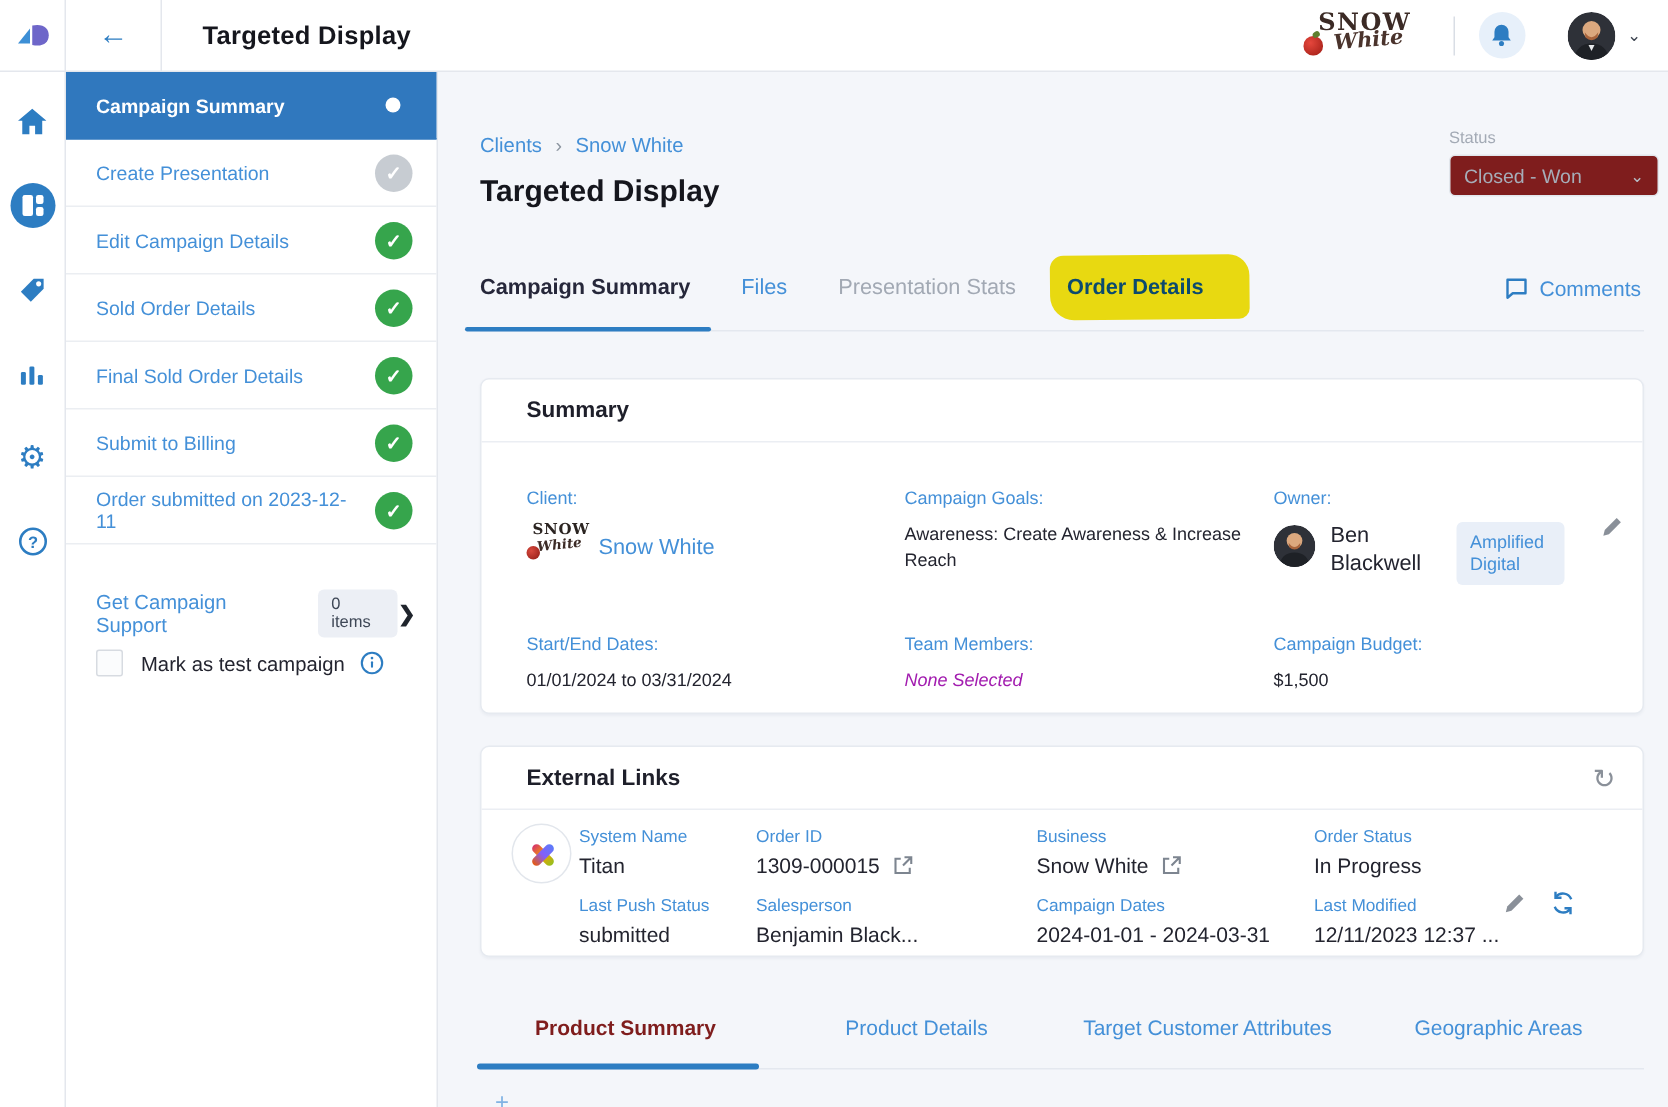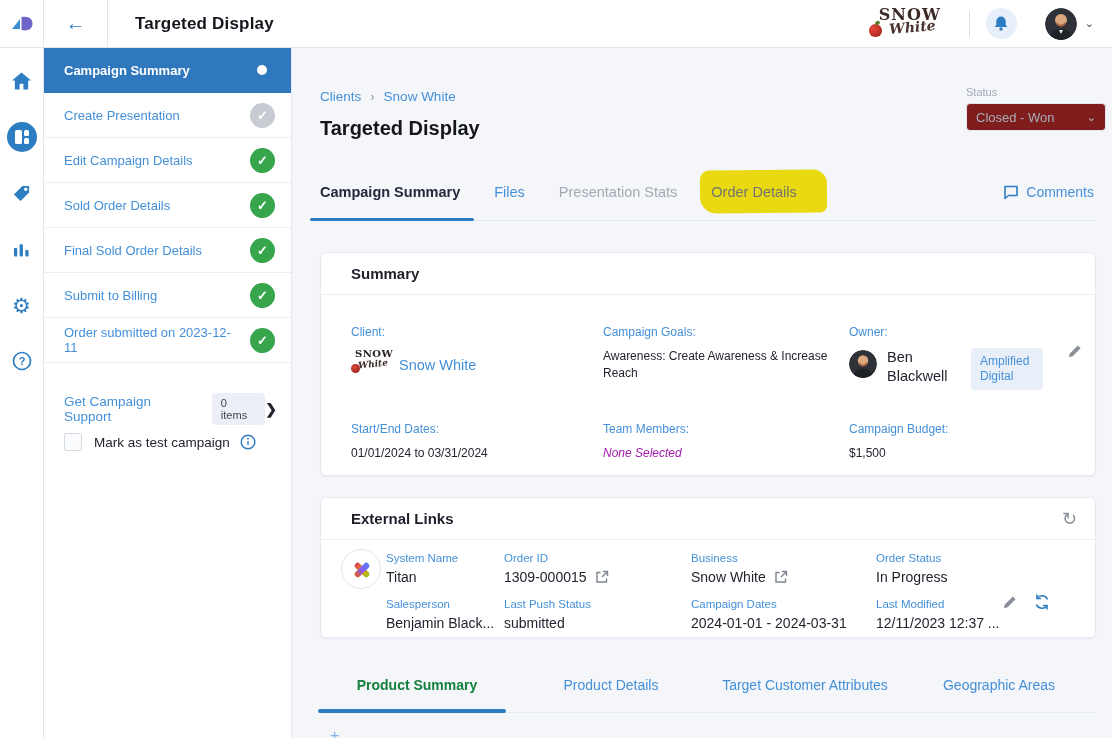--- a/index.html
+++ b/index.html
@@ -78,21 +78,21 @@
                    display:flex; align-items:center; padding:0 9px; color:#A6ADB8; font-size:13px; }
   .status-select .sel-chevron { margin-left:auto; color:#B6BCC5; font-size:11px; }
 
   .tabs-row { display:flex; align-items:center; margin-top:44px; border-bottom:1px solid #E4E8EF;
               padding-bottom:20px; position:relative; }
   .tab { font-size:14.5px; color:#4490D8; margin-right:34px; cursor:pointer; position:relative; }
   .tab.active { color:#26273A; font-weight:bold; }
   .tab.active::after { content:""; position:absolute; left:-10px; right:-14px; bottom:-21px;
                        height:3px; background:#2D7DC2; border-radius:2px; }
   .tab.muted { color:#A2A9B4; }
-  .tab-highlighted { position:relative; z-index:0; color:#737373; font-weight:normal; }
+  .tab-highlighted { position:relative; z-index:0; color:#0c4a6e; font-weight:bold; }
   .tab-highlighted::before { content:""; position:absolute; left:-11px; right:-31px; top:-14px;
                        bottom:-13px; background:#E8D911; border-radius:9px 14px 7px 16px;
                        transform:rotate(-.5deg); z-index:-1; }
   .comments-link { margin-left:auto; margin-right:2px; display:flex; align-items:center; gap:7px;
                    color:#4490D8; font-size:14px; cursor:pointer; }
 
   
   .card { background:#fff; border:1px solid #E6EAF0; border-radius:6px;
           box-shadow:0 1px 2px rgba(40,60,90,.05); }
   .summary-card { margin-top:31px; height:224px; }
@@ -129,21 +129,21 @@
   .xbar.b1 { transform:rotate(45deg); background:linear-gradient(90deg,#D6336C,#F59F00,#94C11F); }
   .xbar.b2 { transform:rotate(-45deg); background:linear-gradient(90deg,#E8590C,#845EF7,#5C7CFA); }
   .ext-grid { display:grid; grid-template-columns:118px 187px 185px 1fr; margin-left:65px;
               padding-top:12px; row-gap:13px; padding-right:110px; }
   .ext-label { font-size:11.5px; color:#4490D8; margin-bottom:5px; white-space:nowrap; }
   .ext-value { font-size:14px; color:#23242F; white-space:nowrap; display:flex; align-items:center; gap:8px; }
   .ext-actions { position:absolute; right:44px; bottom:26px; display:flex; align-items:center; gap:16px; }
 
   .product-tabs { display:flex; margin-top:39px; border-bottom:1px solid #E4E8EF; padding-bottom:19px; }
   .ptab { flex:1; text-align:center; font-size:14px; color:#4490D8; cursor:pointer; position:relative; }
-  .ptab.active { color:#15803d; font-weight:bold; }
+  .ptab.active { color:#7f1d1d; font-weight:bold; }
   .ptab.active::after { content:""; position:absolute; left:-2px; right:8px; bottom:-20px; height:4px;
                         background:#2D7DC2; border-radius:2px; }
   .bottom-plus { position:absolute; left:38px; bottom:-7px; color:#4490D8; font-size:16px; opacity:.65; }
 
   svg { display:block; }
 </style>
 </head>
 <body>
 
 <div class="app">
@@ -404,26 +404,26 @@
               <path d="M5.5 2.5 H2 V12 H11.5 V8.5" fill="none" stroke="#7D8590" stroke-width="1.4"></path>
               <path d="M8 1.5 h4.5 V6 M12.3 1.7 L7 7" fill="none" stroke="#7D8590" stroke-width="1.4"></path>
             </svg>
           </div>
         </div>
         <div>
           <div class="ext-label">Order Status</div>
           <div class="ext-value">In Progress</div>
         </div>
         <div>
+          <div class="ext-label">Last Push Status</div>
+          <div class="ext-value">submitted</div>
+        </div>
+        <div>
           <div class="ext-label">Salesperson</div>
           <div class="ext-value">Benjamin Black...</div>
-        </div>
-        <div>
-          <div class="ext-label">Last Push Status</div>
-          <div class="ext-value">submitted</div>
         </div>
         <div>
           <div class="ext-label">Campaign Dates</div>
           <div class="ext-value">2024-01-01 - 2024-03-31</div>
         </div>
         <div>
           <div class="ext-label">Last Modified</div>
           <div class="ext-value">12/11/2023 12:37 ...</div>
         </div>
       </div>

